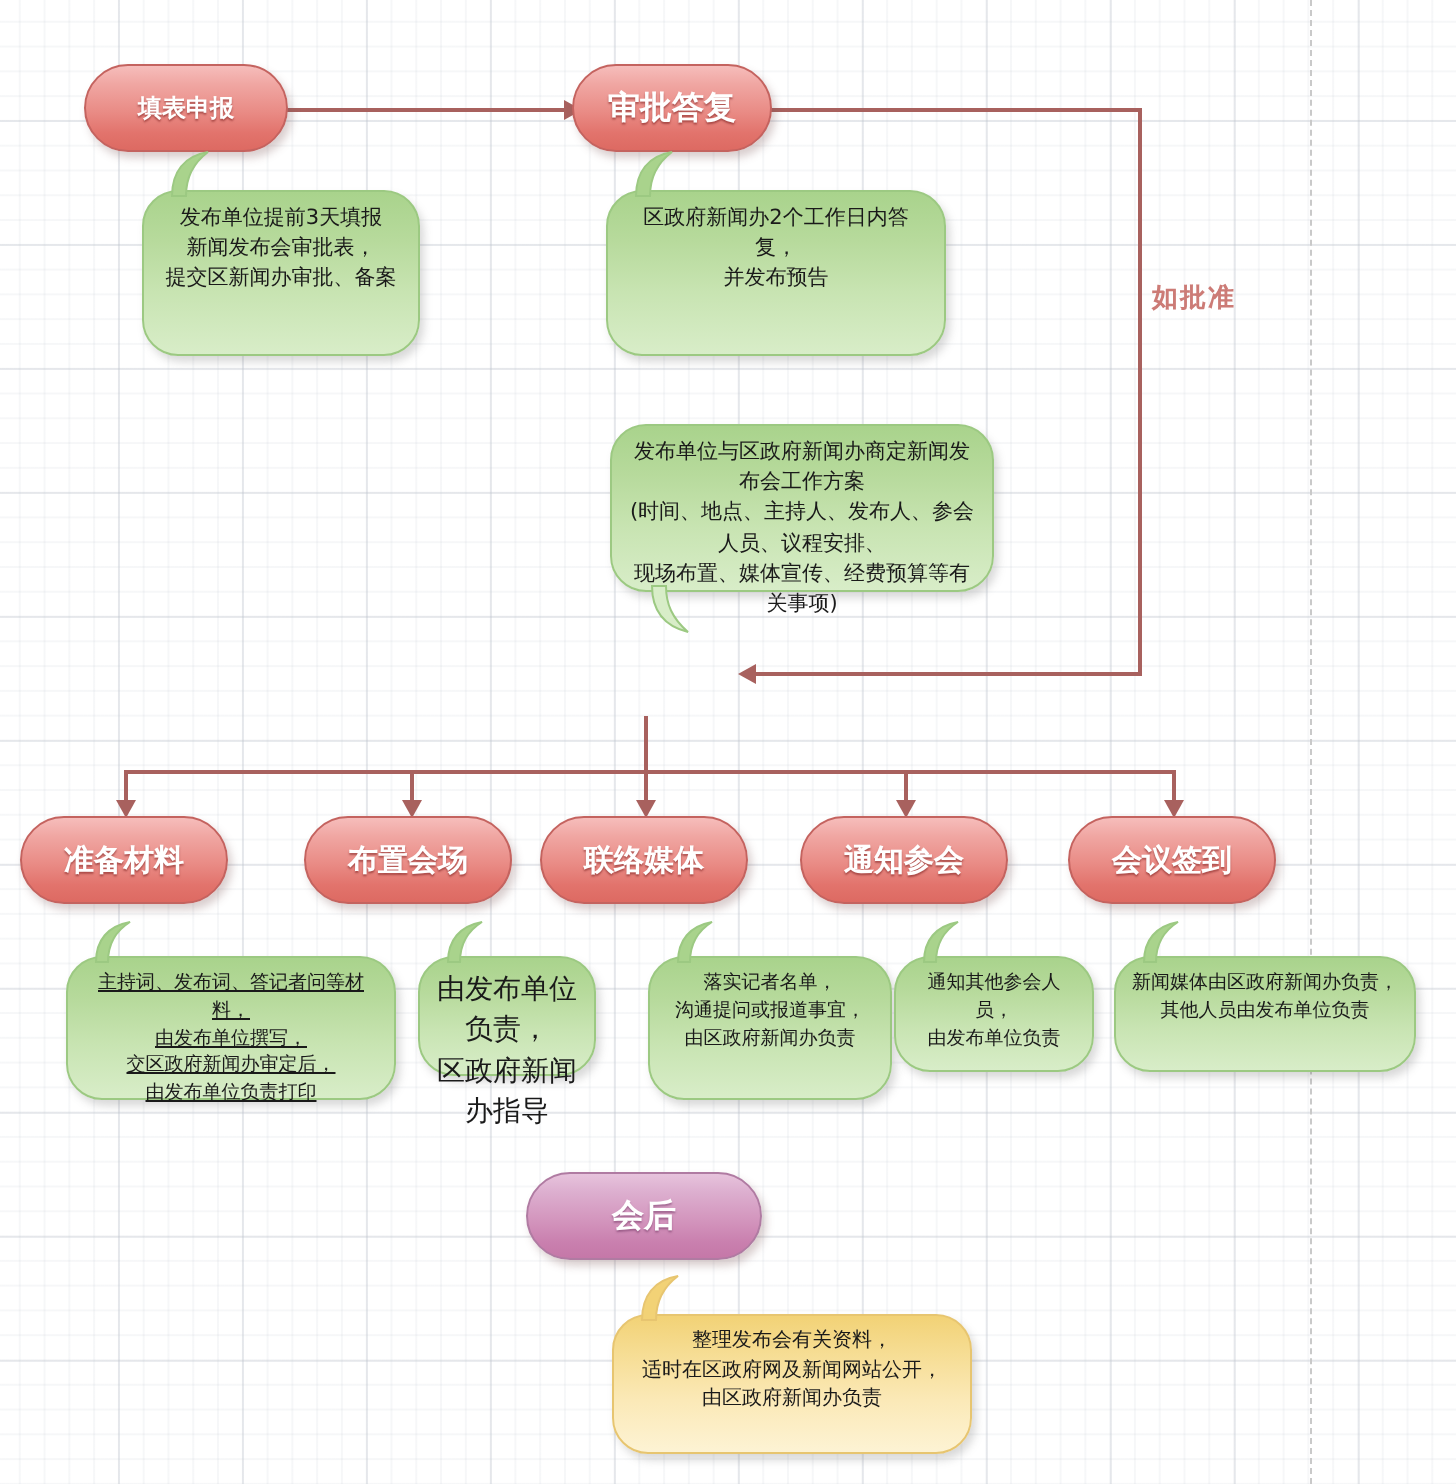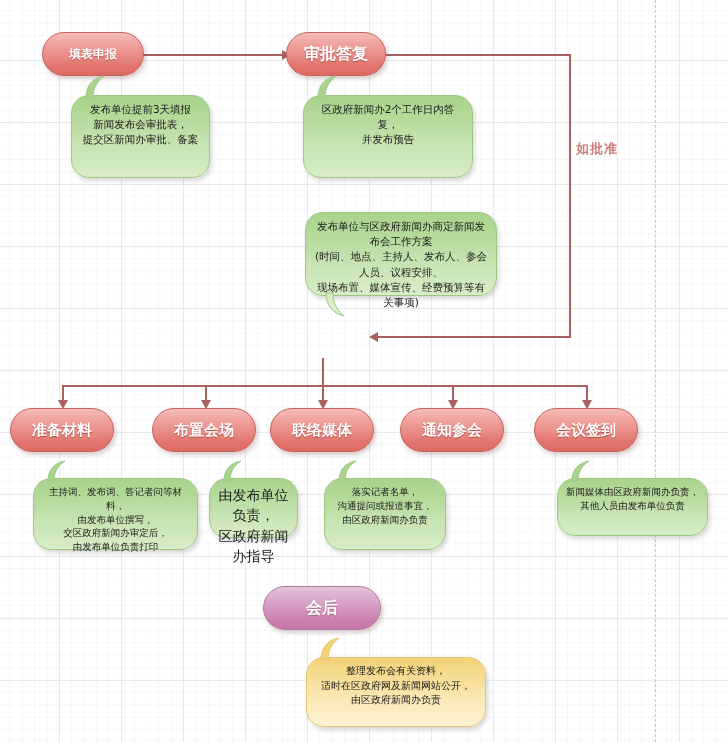--- a/index.html
+++ b/index.html
@@ -177,21 +177,21 @@
 
   <div class="callout green" style="left:305px;top:212px;width:192px;height:84px;font-size:10.5px;">
     <svg class="tail" width="26" height="24" style="left:18px;bottom:-22px;" viewBox="0 0 26 24">
       <path d="M2,0 C2,12 8,20 20,23 C12,16 9,9 9,0 Z" fill="#d8edc8" stroke="#9cc982" stroke-width="1"></path>
     </svg>
     <span>发布单位与区政府新闻办商定新闻发布会工作方案
 (时间、地点、主持人、发布人、参会人员、议程安排、
 现场布置、媒体宣传、经费预算等有关事项)</span>
   </div>
 
-  <div class="callout green" style="left:33px;top:478px;width:165px;height:72px;font-size:9.5px;">
+  <div class="callout green" style="left:33px;top:478px;width:165px;height:72px;font-size:9.5px;text-decoration:underline;">
     <svg class="tail" width="26" height="20" style="left:12px;top:-18px;" viewBox="0 0 26 20">
       <path d="M2,20 C2,9 8,2 19,0 C11,5 8,12 8,20 Z" fill="#a9d38c" stroke="#9cc982" stroke-width="1"></path>
     </svg>
     <span>主持词、发布词、答记者问等材料，
 由发布单位撰写，
 交区政府新闻办审定后，
 由发布单位负责打印</span>
   </div>
 
   <div class="callout green" style="left:209px;top:478px;width:89px;height:60px;font-size:14px;">
@@ -204,20 +204,27 @@
 
   <div class="callout green" style="left:324px;top:478px;width:122px;height:72px;font-size:9.5px;">
     <svg class="tail" width="26" height="20" style="left:12px;top:-18px;" viewBox="0 0 26 20">
       <path d="M2,20 C2,9 8,2 19,0 C11,5 8,12 8,20 Z" fill="#a9d38c" stroke="#9cc982" stroke-width="1"></path>
     </svg>
     <span>落实记者名单，
 沟通提问或报道事宜，
 由区政府新闻办负责</span>
   </div>
 
+  <div class="callout green" style="left:447px;top:478px;width:100px;height:58px;font-size:9.5px;">
+    <svg class="tail" width="26" height="20" style="left:12px;top:-18px;" viewBox="0 0 26 20">
+      <path d="M2,20 C2,9 8,2 19,0 C11,5 8,12 8,20 Z" fill="#a9d38c" stroke="#9cc982" stroke-width="1"></path>
+    </svg>
+    <span>通知其他参会人员，
+由发布单位负责</span>
+  </div>
 
   <div class="callout green" style="left:557px;top:478px;width:151px;height:58px;font-size:9.5px;">
     <svg class="tail" width="26" height="20" style="left:12px;top:-18px;" viewBox="0 0 26 20">
       <path d="M2,20 C2,9 8,2 19,0 C11,5 8,12 8,20 Z" fill="#a9d38c" stroke="#9cc982" stroke-width="1"></path>
     </svg>
     <span>新闻媒体由区政府新闻办负责，
 其他人员由发布单位负责</span>
   </div>
 
   <div class="callout yellow" style="left:306px;top:657px;width:180px;height:70px;font-size:10px;">

